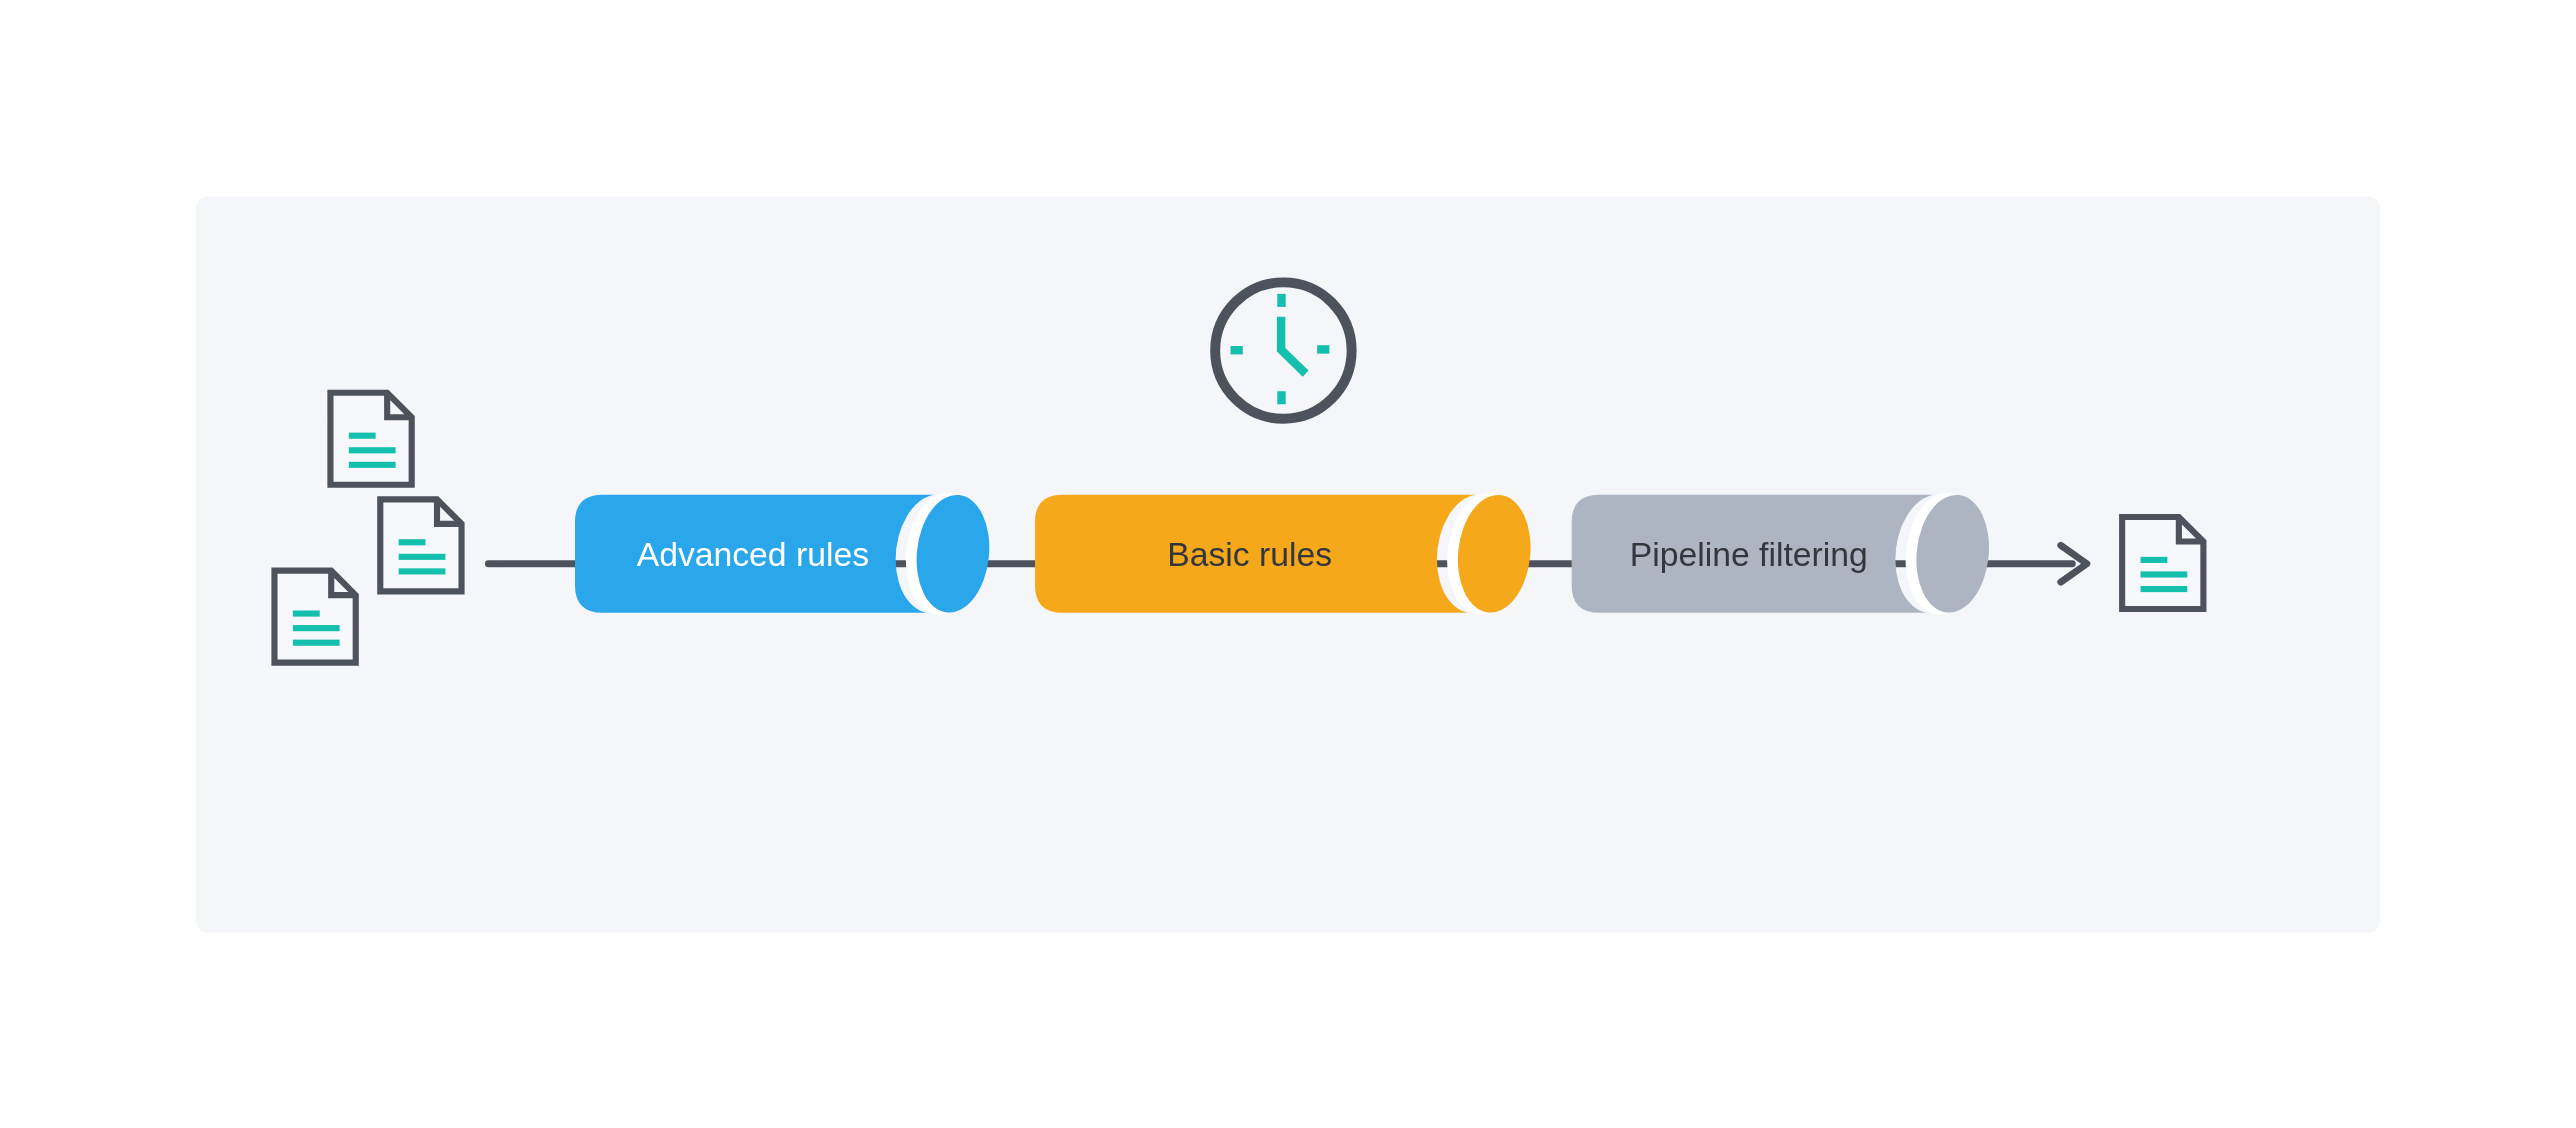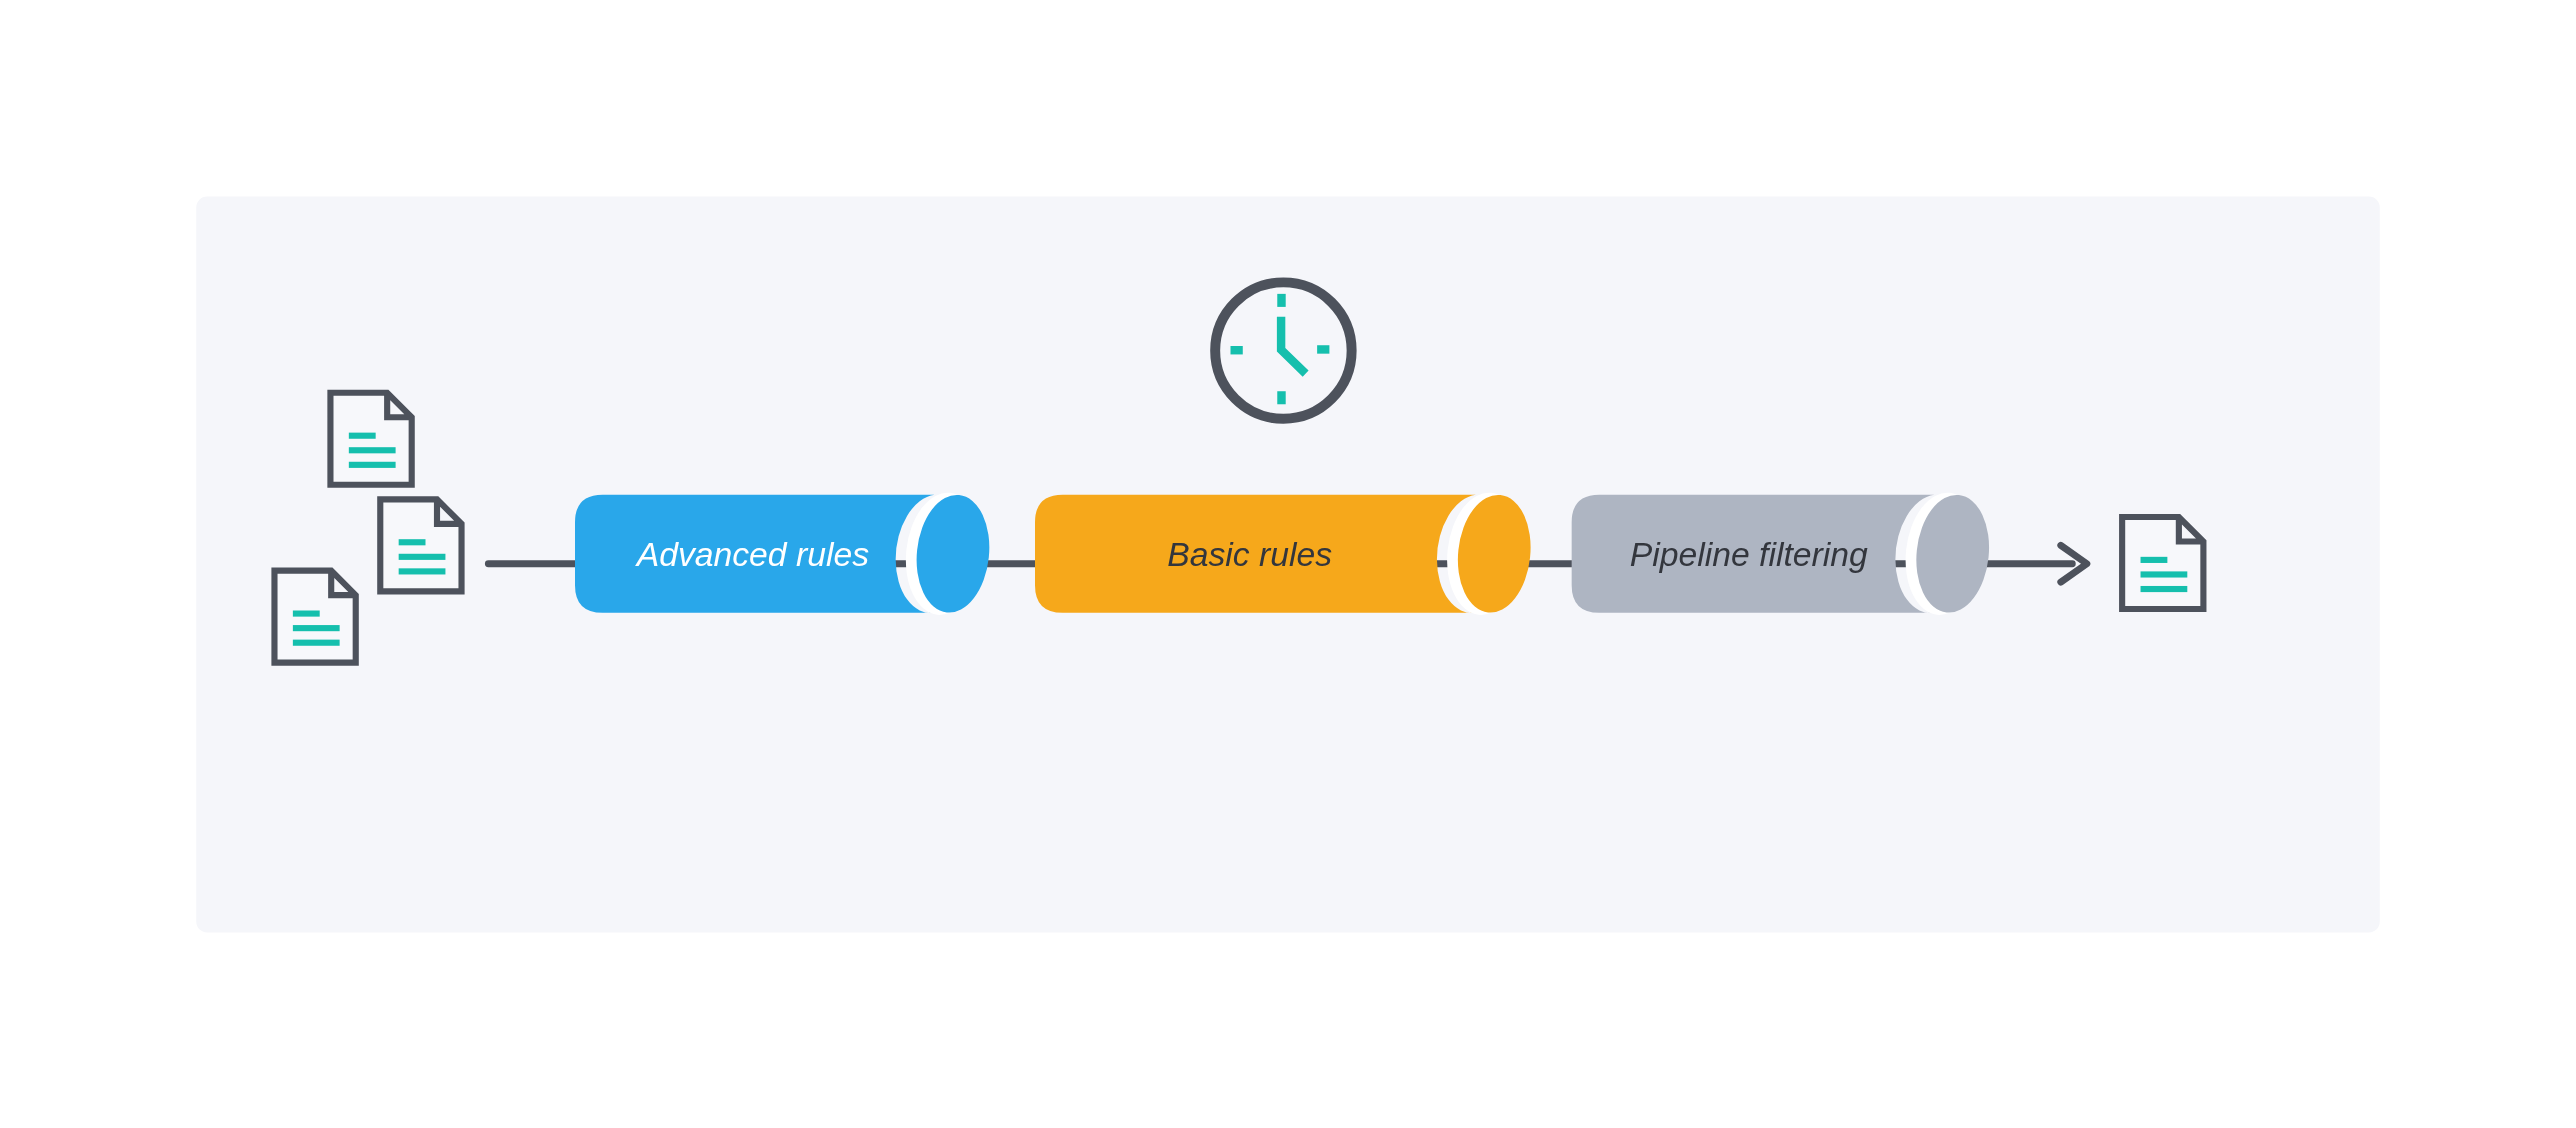--- a/index.html
+++ b/index.html
@@ -7,21 +7,20 @@
     padding: 0;
     background: #FFFFFF;
     width: 2576px;
     height: 1129px;
     font-family: "Liberation Sans", sans-serif;
   }
   #stage {
     position: relative;
     width: 2576px;
     height: 842px;
-    font-style: italic;
   }
   svg { display: block; }
   .stage-label {
     font-family: "Liberation Sans", sans-serif;
     font-size: 44px;
     letter-spacing: 0px;
   }
 </style>
 </head>
 <body>

